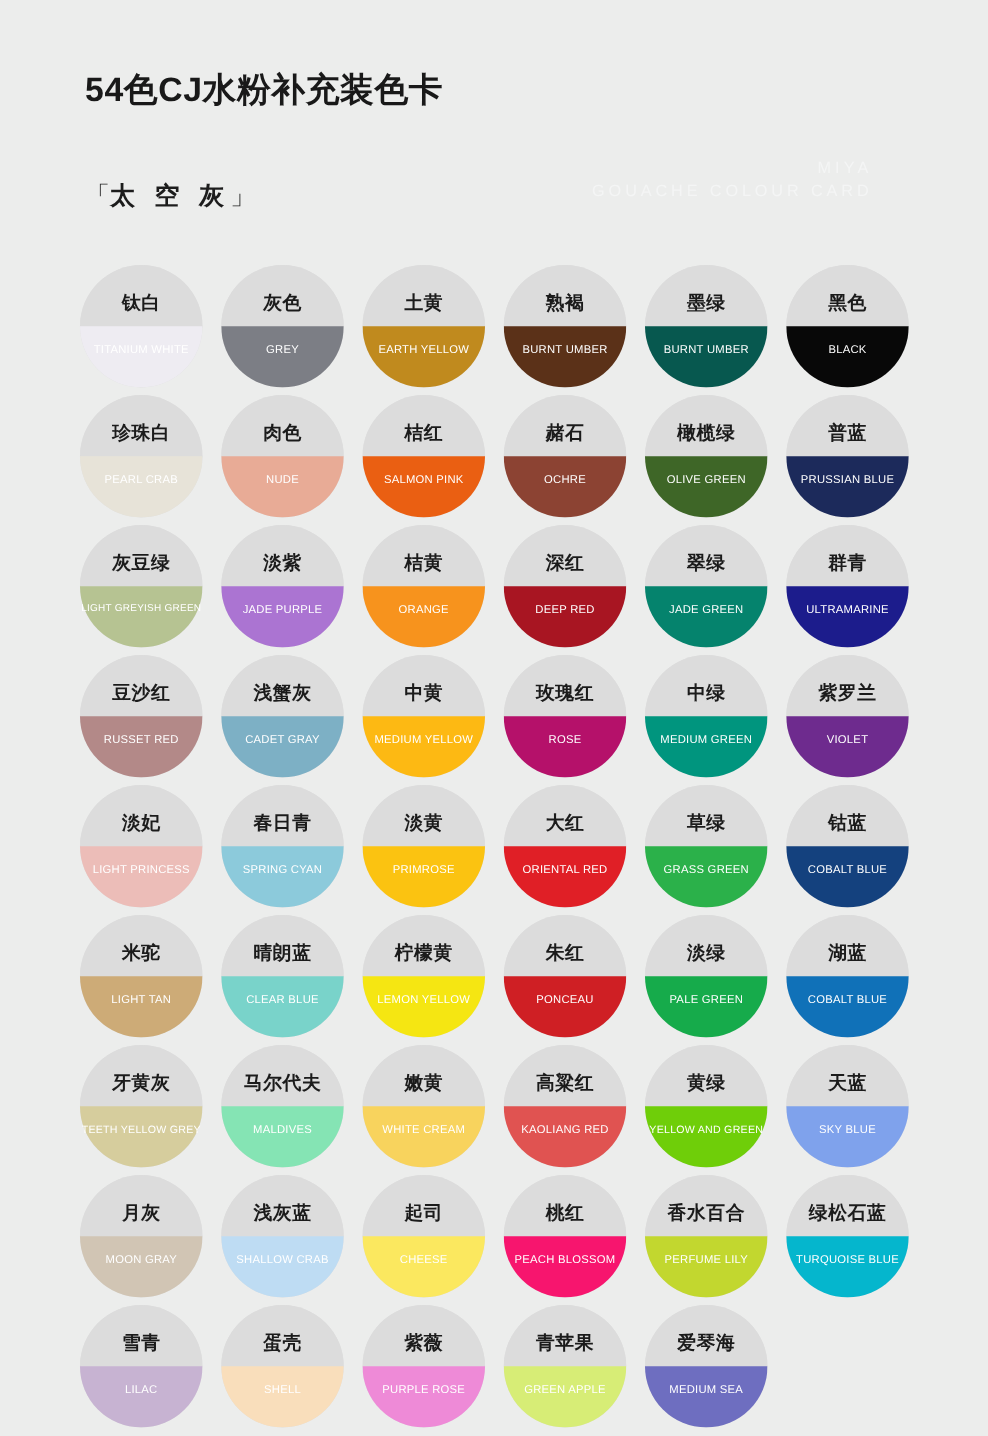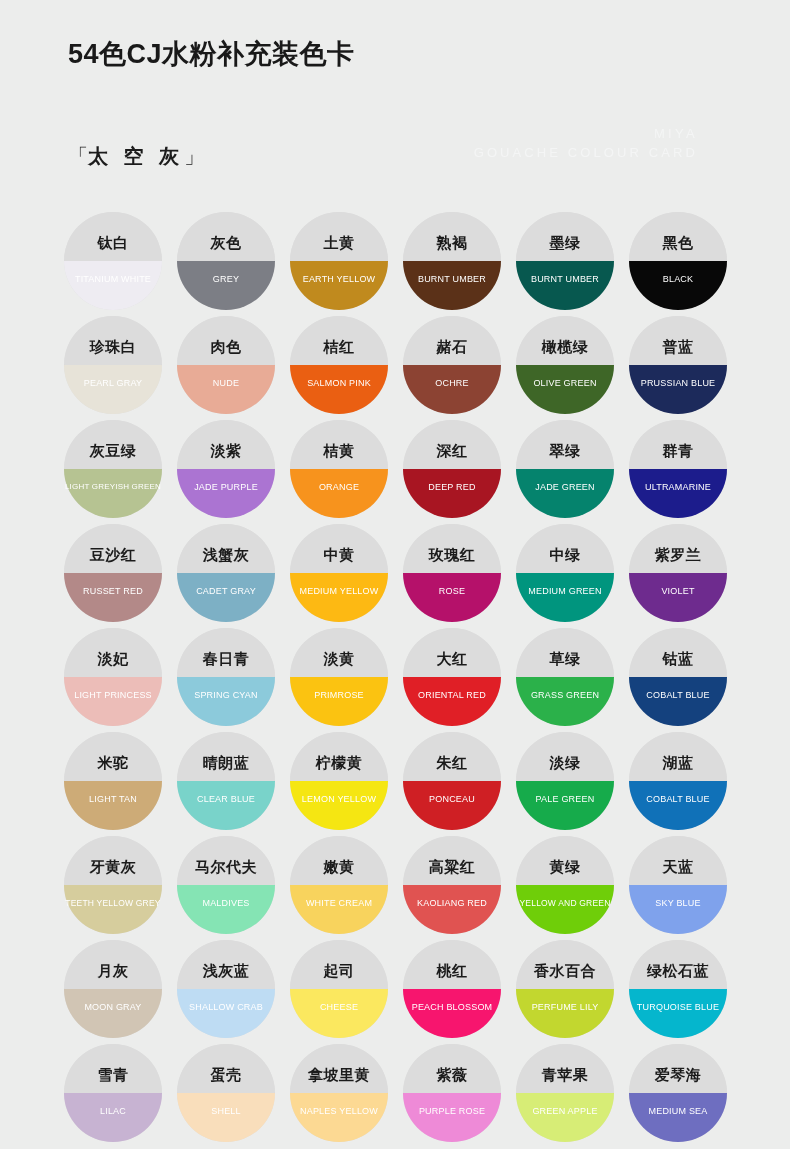--- a/index.html
+++ b/index.html
@@ -22,21 +22,21 @@
   }
 
   
   .header {
     position: relative;
     height: 200px;
   }
   .title {
     position: absolute;
     left: 68px;
-    top: 36px;
+    top: 54px;
     font-size: 27px;
     font-weight: bold;
     color: #191919;
     letter-spacing: 0.5px;
     white-space: nowrap;
   }
   .subtitle {
     position: absolute;
     left: 68px;
     top: 143px;
@@ -205,21 +205,21 @@
         </div>
         <div class="cn">黑色</div>
         <div class="en">BLACK</div>
       </div>
       <div class="swatch">
         <div class="disc">
           <div class="top-half" style="background: rgb(220, 220, 220);"></div>
           <div class="bottom-half" style="background: rgb(231, 227, 216);"></div>
         </div>
         <div class="cn">珍珠白</div>
-        <div class="en">PEARL GRAY</div>
+        <div class="en">PEARL CRAB</div>
       </div>
       <div class="swatch">
         <div class="disc">
           <div class="top-half" style="background: rgb(220, 220, 220);"></div>
           <div class="bottom-half" style="background: rgb(232, 171, 150);"></div>
         </div>
         <div class="cn">肉色</div>
         <div class="en">NUDE</div>
       </div>
       <div class="swatch">
@@ -554,28 +554,20 @@
         <div class="disc">
           <div class="top-half" style="background: rgb(220, 220, 220);"></div>
           <div class="bottom-half" style="background: rgb(249, 222, 187);"></div>
         </div>
         <div class="cn">蛋壳</div>
         <div class="en">SHELL</div>
       </div>
       <div class="swatch">
         <div class="disc">
           <div class="top-half" style="background: rgb(220, 220, 220);"></div>
-          <div class="bottom-half" style="background: rgb(252, 217, 147);"></div>
-        </div>
-        <div class="cn">拿坡里黄</div>
-        <div class="en">NAPLES YELLOW</div>
-      </div>
-      <div class="swatch">
-        <div class="disc">
-          <div class="top-half" style="background: rgb(220, 220, 220);"></div>
           <div class="bottom-half" style="background: rgb(238, 138, 215);"></div>
         </div>
         <div class="cn">紫薇</div>
         <div class="en">PURPLE ROSE</div>
       </div>
       <div class="swatch">
         <div class="disc">
           <div class="top-half" style="background: rgb(220, 220, 220);"></div>
           <div class="bottom-half" style="background: rgb(215, 237, 118);"></div>
         </div>

